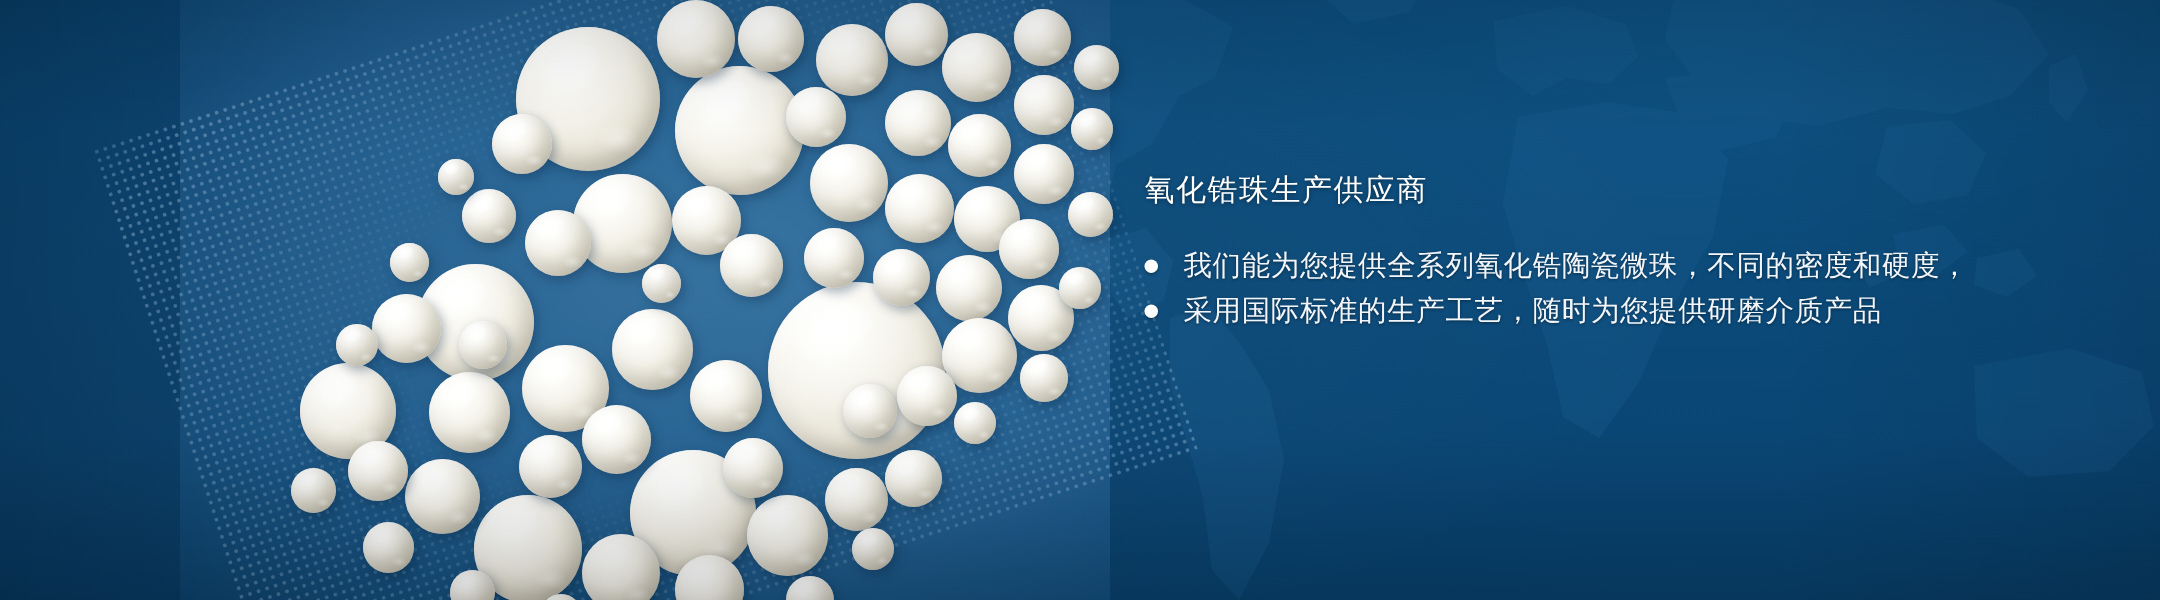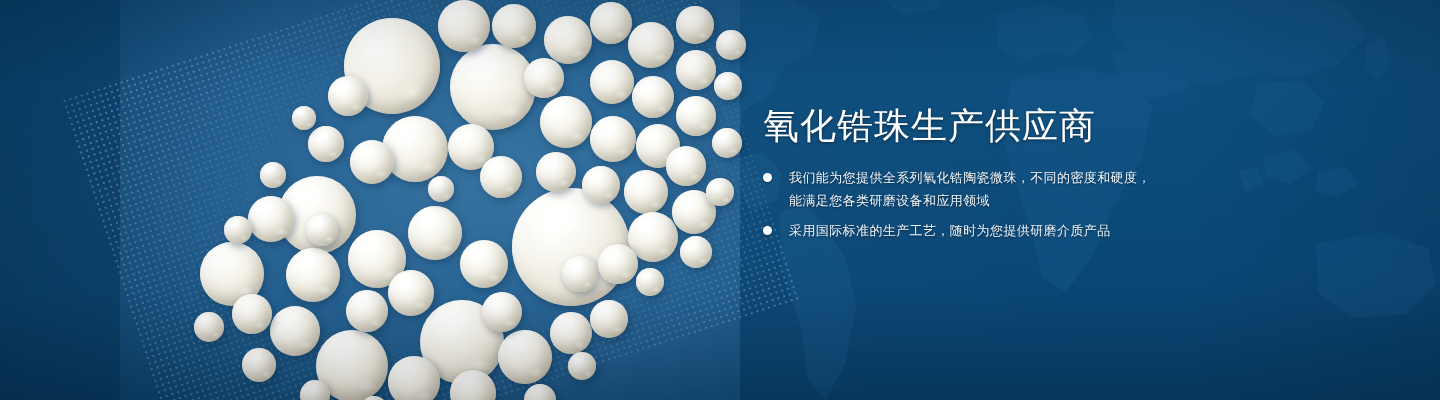--- a/index.html
+++ b/index.html
@@ -93,34 +93,34 @@
   }
 
   
   .content {
     position: absolute;
     left: 763px; top: 106px;
     width: 640px;
   }
   .headline {
     color: #ffffff;
-    font-size: 36px;
+    font-size: 20px;
     line-height: 40px;
     letter-spacing: 1px;
     font-weight: 400;
     text-shadow: 0 1px 3px rgba(0,0,0,0.45);
     margin: 0 0 20px 0;
     white-space: nowrap;
   }
   .bullets { list-style: none; margin: 0; padding: 0; }
   .bullet {
     position: relative;
     padding-left: 26px;
     color: #f2f6fa;
-    font-size: 13px;
+    font-size: 19px;
     line-height: 23px;
     letter-spacing: 0.4px;
     margin-bottom: 7px;
     text-shadow: 0 1px 2px rgba(0,0,0,0.45);
   }
   .bullet:last-child { margin-bottom: 0; }
   .dot {
     position: absolute;
     left: 0; top: 7px;
     width: 9px; height: 9px;
@@ -247,21 +247,20 @@
   <div class="bg-vignette"></div>
 
   <div class="content">
     <h1 class="headline">氧化锆珠生产供应商</h1>
 
     <ul class="bullets">
 
       <li class="bullet">
         <span class="dot"></span>
         <span class="bullet-line">我们能为您提供全系列氧化锆陶瓷微珠，不同的密度和硬度，</span>
-        <span class="bullet-line">能满足您各类研磨设备和应用领域</span>
       </li>
 
 
       <li class="bullet">
         <span class="dot"></span>
         <span class="bullet-line">采用国际标准的生产工艺，随时为您提供研磨介质产品</span>
       </li>
 
     </ul>
   </div>

